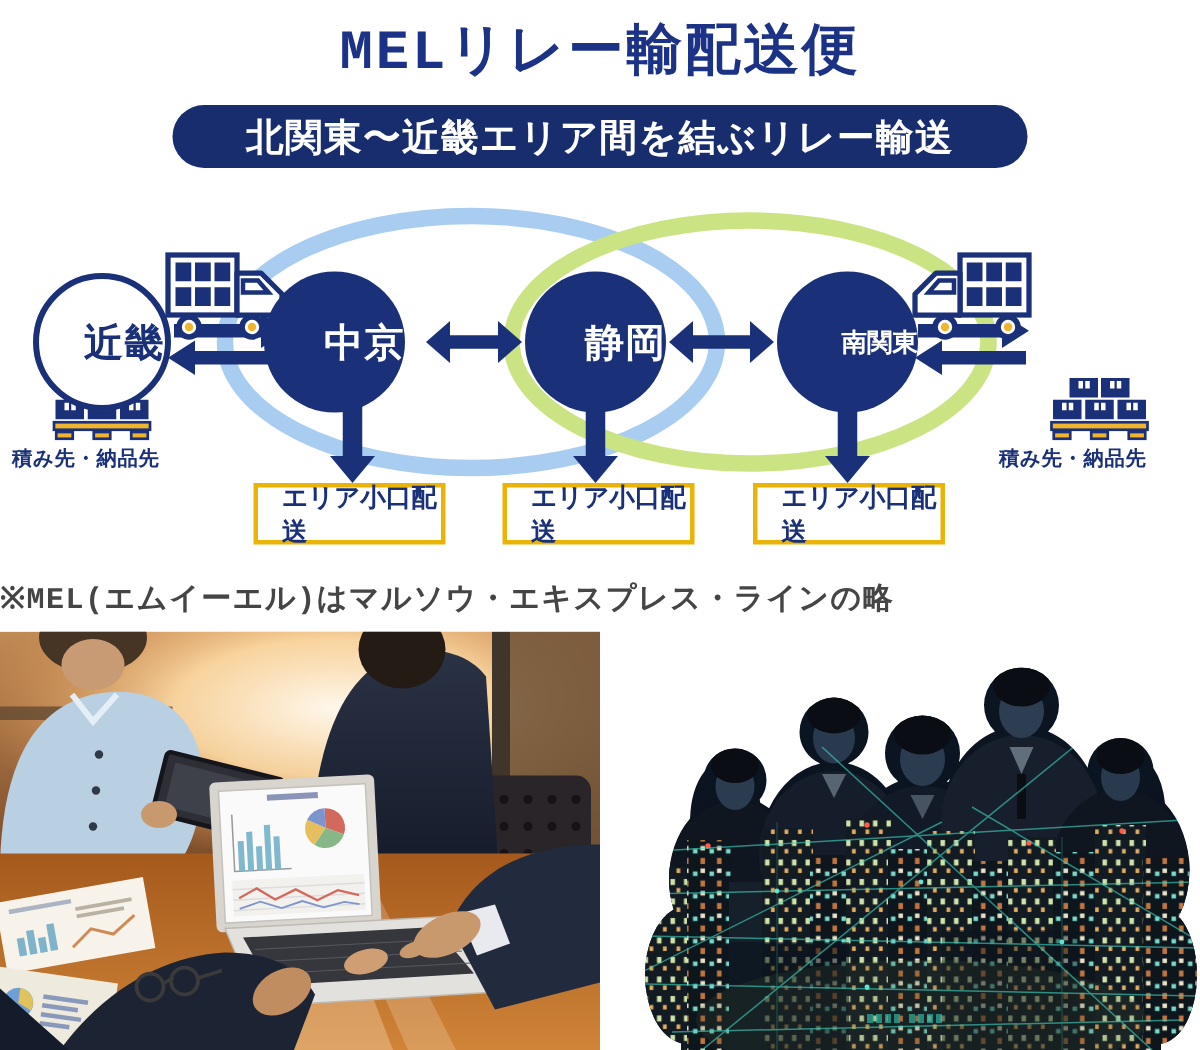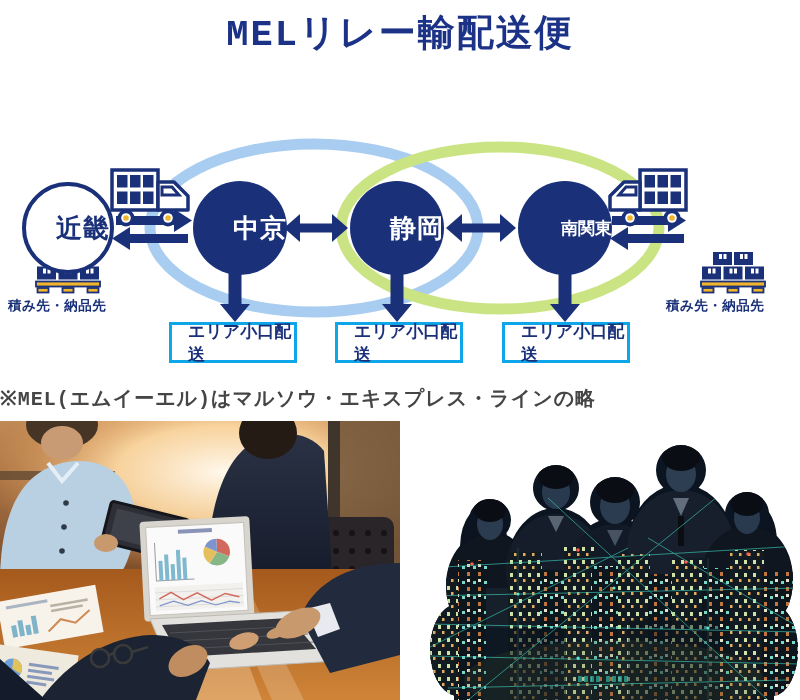--- a/index.html
+++ b/index.html
@@ -24,38 +24,41 @@
   .node.hub{width:94px;height:94px;background:#1a3179;color:#ffffff;font-size:26px;}
   .node.hub.small{font-size:17px;letter-spacing:0;}
   .node.endpoint{width:84px;height:84px;background:#ffffff;border:4px solid #1a3179;color:#1a3179;font-size:26px;}
   .node.endpoint.small{font-size:21px;letter-spacing:0;}
   .endpoint-caption{
     position:absolute;width:134px;color:#1a3179;
     font-size:13.5px;font-weight:bold;letter-spacing:0.5px;
   }
   .delivery-box{
     position:absolute;top:322px;width:128px;height:41px;box-sizing:border-box;
-    background:#ffffff;border:3px solid #0ea5e9;display:flex;align-items:center;justify-content:center;padding-left:16px;
+    background:#ffffff;border:3px solid #eab308;display:flex;align-items:center;justify-content:center;padding-left:16px;
   }
   .delivery-box span{color:#1a3179;font-size:17px;font-weight:bold;}
   .note{
     position:absolute;left:0;top:384px;width:786px;text-align:left;
     color:#454545;font-size:20px;font-weight:bold;letter-spacing:1px;
   }
   .photo{position:absolute;overflow:hidden;}
   .photo-left{left:0;top:421px;width:400px;height:279px;}
   .photo-right{left:428px;top:428px;width:372px;height:272px;}
 </style>
 </head>
 <body>
 
 <div class="stage">
 
   <h1 class="title">MELリレー輸配送便</h1>
 
+  <div class="banner">
+    <span>北関東〜近畿エリア間を結ぶリレー輸送</span>
+  </div>
 
   <svg class="diagram-svg" width="800" height="260" viewBox="0 0 800 260">
 
     <ellipse cx="314" cy="98" rx="164" ry="84" fill="none" stroke="#a9cdf0" stroke-width="11"></ellipse>
     <ellipse cx="500" cy="98" rx="159" ry="81" fill="none" stroke="#cbe483" stroke-width="11"></ellipse>
 
     <g transform="translate(36,122)">
       <g fill="#1a3179">
         <rect x="12" y="0" width="19" height="13"></rect>
           <rect x="33" y="0" width="19" height="13"></rect>
@@ -194,21 +197,21 @@
         <circle cx="58" cy="50" r="8.5" fill="#1a3179"></circle>
           <circle cx="58" cy="50" r="4.8" fill="#fff"></circle>
           <circle cx="58" cy="50" r="2.8" fill="#f0b42d"></circle>
       </g>
     </g>
   </svg>
 
   <div class="node endpoint" style="left:22px;top:182px;">
     <span>近畿</span>
   </div>
-  <div class="node hub" style="left:193px;top:181px;">
+  <div class="node hub" style="left:176px;top:181px;">
     <span>中京</span>
   </div>
   <div class="node hub" style="left:350px;top:181px;">
     <span>静岡</span>
   </div>
   <div class="node hub small" style="left:518px;top:181px;">
     <span>南関東</span>
   </div>
 
   <div class="endpoint-caption" style="left:8px;top:297px;">積み先・納品先</div>

